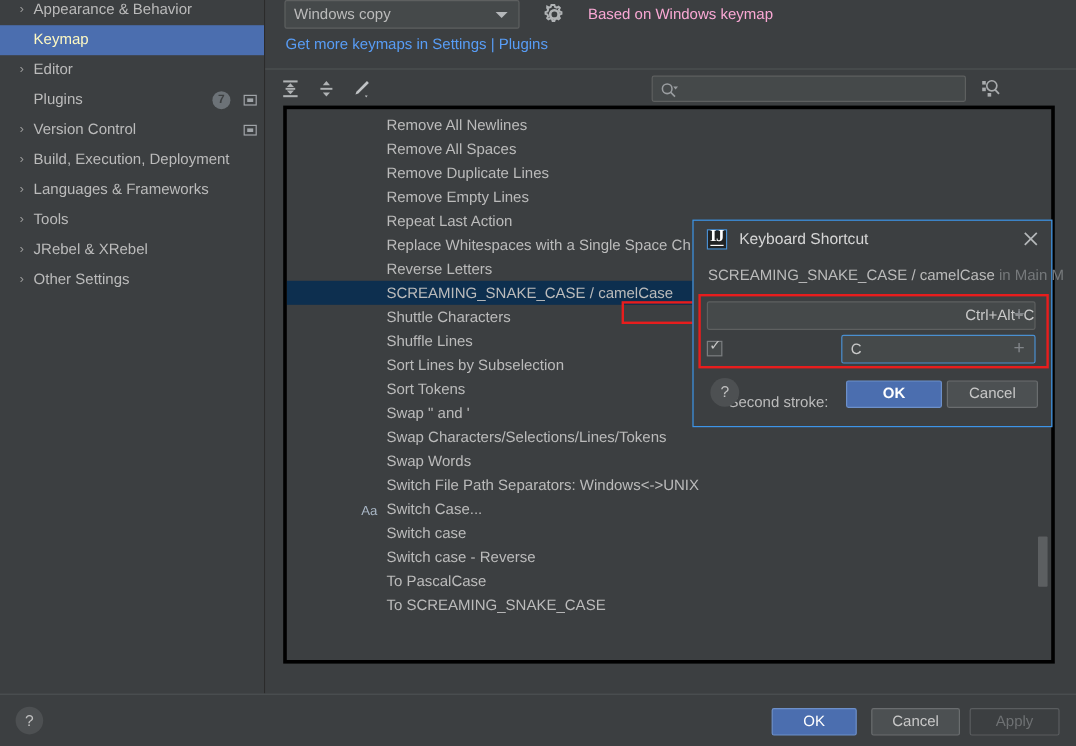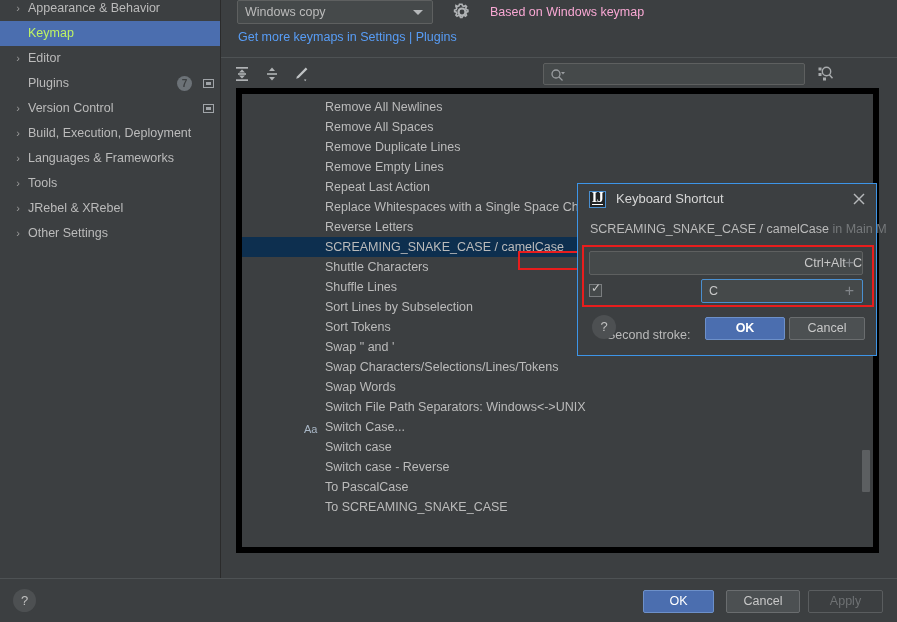--- a/index.html
+++ b/index.html
@@ -15,21 +15,21 @@
   .sidebar {
     position: absolute; left: 0; top: 0; width: 221px; height: 578px;
     background: #3c3f41;
     border-right: 1px solid #2b2b2b;
   }
   .side-item {
     position: relative; height: 25px; line-height: 25px;
     font-size: 12.5px; color: #bbbbbb; white-space: nowrap;
     padding-left: 28px; cursor: default;
   }
-  .side-item.selected { background: #4b6eaf; color: #bef264; }
+  .side-item.selected { background: #4b6eaf; color: #fef9c3; }
   .side-item .twisty {
     position: absolute; left: 12px; top: 0; width: 12px; height: 25px;
     line-height: 25px; text-align: center; font-size: 11px; color: #9b9b9b;
   }
   .side-badge {
     position: absolute; right: 28px; top: 5px;
     width: 15px; height: 15px; border-radius: 50%;
     background: #6c7277; color: #3c3f41;
     font-size: 10px; line-height: 15px; text-align: center;
     font-weight: bold;
@@ -92,21 +92,21 @@
   .searchbox .mag {
     position: absolute; left: 6px; top: 4px; width: 13px; height: 13px;
   }
   .people-ico {
     position: absolute; left: 594px; top: 5px; width: 22px; height: 22px; cursor: pointer;
   }
 
   
   .listpanel {
     position: absolute; left: 15px; top: 88px; width: 643px; height: 465px;
-    background: #3c3f41; border: 6px solid #000000;
+    background: #3c3f41; border: 3px solid #000000;
     overflow: hidden;
   }
   .row {
     position: relative; height: 20px; line-height: 20px;
     font-size: 12.5px; color: #bbbbbb; white-space: nowrap;
     padding-left: 83px; cursor: default;
   }
   .row.selected { background: #0d2f4f; }
   .row .rowico {
     position: absolute; left: 62px; top: 2px; width: 16px; height: 16px;

